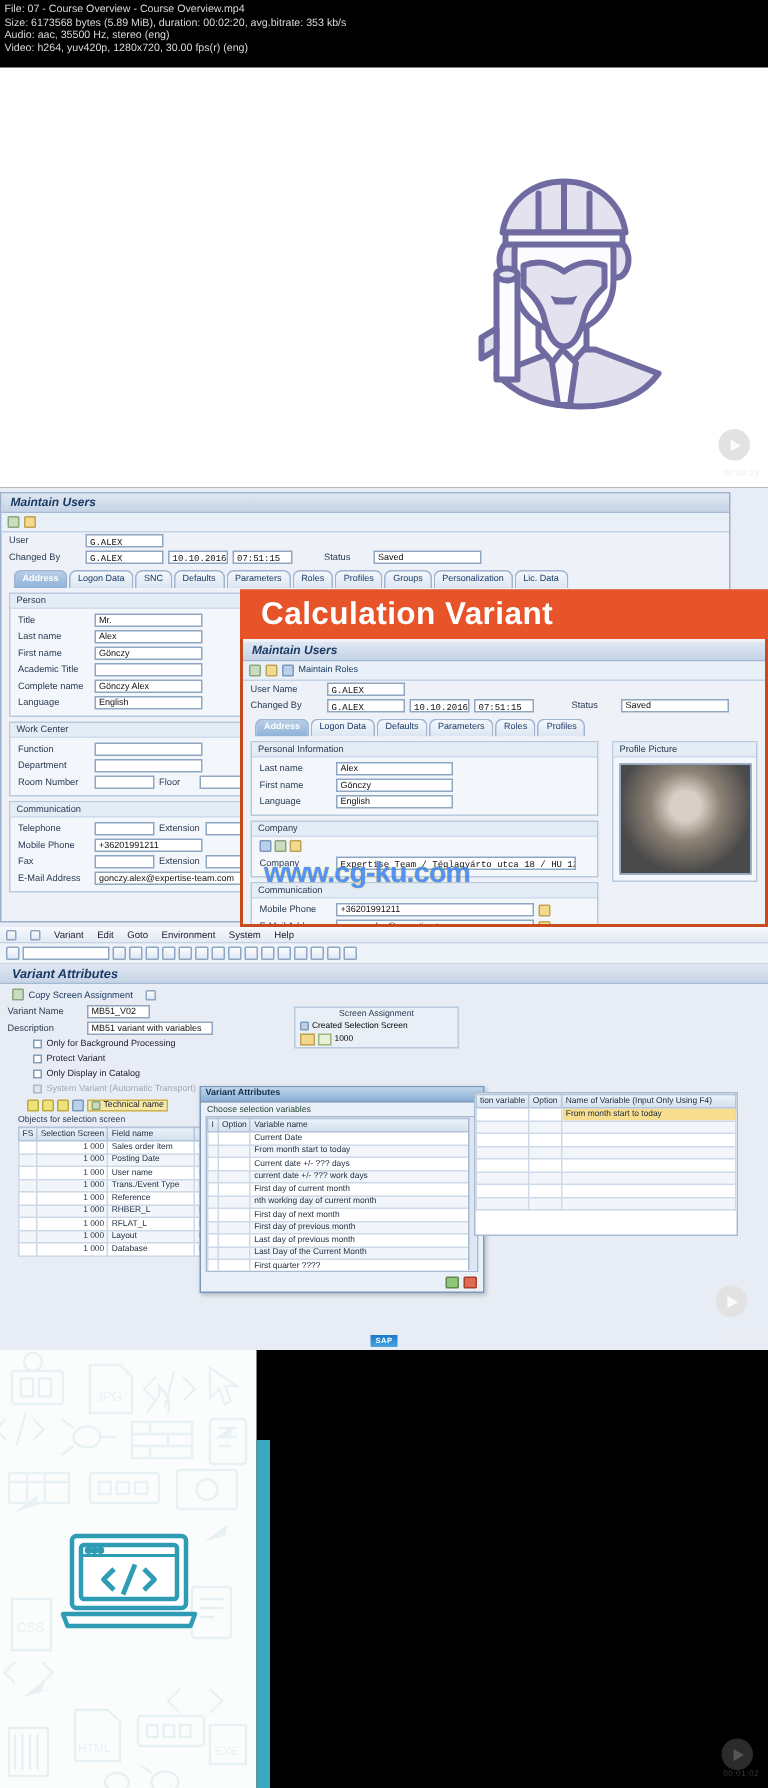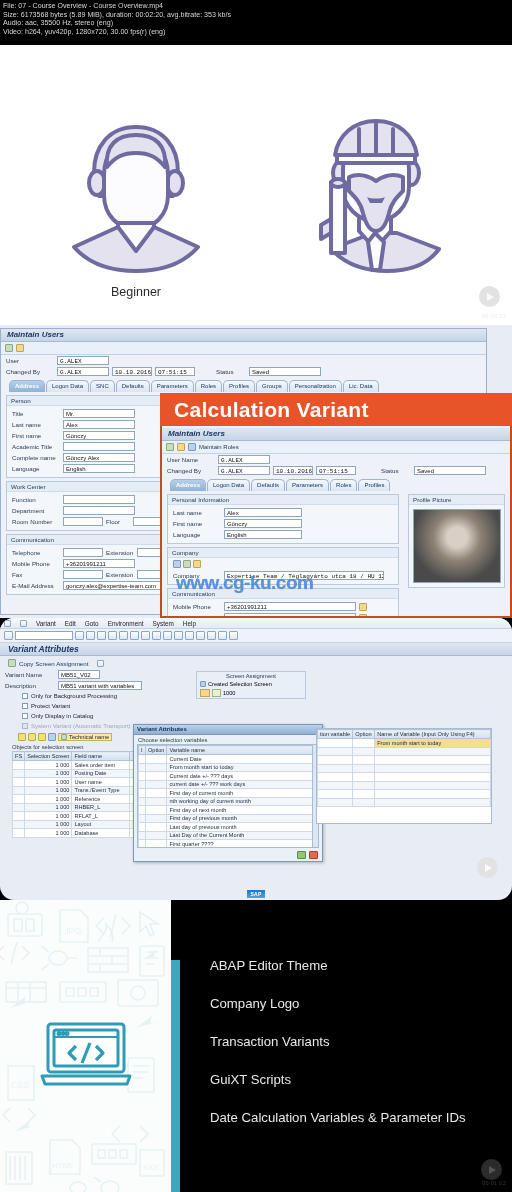--- a/index.html
+++ b/index.html
@@ -158,21 +158,21 @@
     font-size: 19px; font-weight: bold; color: #3b82f6;
     opacity: .85; letter-spacing: -.5px; z-index: 9;
     text-shadow: 0 0 1px #b8a800;
     font-family: "Liberation Sans", sans-serif;
   }
 
   
   .panel-sap2 {
     position: absolute; left: 0; top: 618px;
     width: 512px; height: 282px;
-    background: #e8edf5; overflow: hidden; border-radius: 14px;
+    background: #e8edf5; overflow: hidden;
   }
   .menubar {
     height: 11px; background: linear-gradient(#f6f9fc,#e3eaf4);
     border-bottom: 1px solid #c3d2e5;
     display: flex; align-items: center; gap: 9px;
     padding-left: 4px; font-size: 6.4px; color: #223;
   }
   .menubar .mi { cursor: default; }
   .toolbar2 {
     height: 14px; background: #eef3f9; border-bottom: 1px solid #c3d2e5;
@@ -261,34 +261,20 @@
 
 <div class="meta-header">
   <div>File: 07 - Course Overview - Course Overview.mp4</div>
   <div>Size: 6173568 bytes (5.89 MiB), duration: 00:02:20, avg.bitrate: 353 kb/s</div>
   <div>Audio: aac, 35500 Hz, stereo (eng)</div>
   <div>Video: h264, yuv420p, 1280x720, 30.00 fps(r) (eng)</div>
 </div>
 
 <div class="panel-avatars">
 
-  <div class="avatar-wrap beginner">
-    <svg width="140" height="160" viewBox="0 0 140 160">
-      <g fill="#e3e2ee" stroke="#6f6aa0" stroke-width="4" stroke-linejoin="round">
-        <path d="M70 12 c-27 0 -42 20 -42 45 0 10 2 18 5 24 l74 0 c3 -6 5 -14 5 -24 0 -25 -15 -45 -42 -45 z"></path>
-        <ellipse cx="31" cy="68" rx="8" ry="12" fill="#e3e2ee"></ellipse>
-        <ellipse cx="109" cy="68" rx="8" ry="12" fill="#e3e2ee"></ellipse>
-        <path d="M70 26 c-22 0 -32 14 -32 34 v20 c0 20 14 34 32 34 18 0 32 -14 32 -34 v-20 c0 -20 -10 -34 -32 -34 z" fill="#fcfcfe"></path>
-        <path d="M41 52 c8 -10 16 -14 29 -14 13 0 21 4 29 14 2 -22 -10 -32 -29 -32 -19 0 -31 10 -29 32 z"></path>
-        <path d="M52 108 v16 l18 20 18 -20 v-16 z" fill="#fcfcfe"></path>
-        <path d="M52 112 L8 132 c14 16 34 24 62 24 28 0 48 -8 62 -24 L88 112 l-18 24 z"></path>
-      </g>
-    </svg>
-    <div class="avatar-caption">Beginner</div>
-  </div>
 
   <div class="avatar-wrap professional">
     <svg width="150" height="160" viewBox="0 0 150 160">
       <g fill="#e3e2ee" stroke="#6f6aa0" stroke-width="4" stroke-linejoin="round" stroke-linecap="round">
         <path d="M72 118 L30 134 c13 14 30 22 56 22 26 0 42 -8 52 -22 L96 118 z"></path>
         <path d="M58 94 v22 l16 18 16 -18 v-22 z" fill="#fcfcfe"></path>
         <path d="M74 118 l-7 9 4 28 h8 l4 -28 z" fill="#fcfcfe"></path>
         <ellipse cx="40" cy="58" rx="8" ry="12" fill="#e3e2ee"></ellipse>
         <ellipse cx="110" cy="58" rx="8" ry="12" fill="#e3e2ee"></ellipse>
         <path d="M75 20 c-22 0 -33 14 -33 34 v18 c0 20 15 34 33 34 18 0 33 -14 33 -34 v-18 c0 -20 -11 -34 -33 -34 z" fill="#fcfcfe"></path>
@@ -892,23 +878,16 @@
         <circle cx="31" cy="13.5" r="1" fill="#2f9cb5"></circle>
         <path d="M40 26 l-7 7 7 7 M60 26 l7 7 -7 7 M54 23 l-8 20" stroke-width="3.2"></path>
         <path d="M6 56 h88 l-3 8 h-82 z" fill="#fff"></path>
         <path d="M42 56 h16" stroke-width="2"></path>
       </g>
     </svg>
   </div>
 
   <div class="teal-bar"></div>
 
-  <div class="topics-list">
-    <div class="topic-item">ABAP Editor Theme</div>
-    <div class="topic-item">Company Logo</div>
-    <div class="topic-item">Transaction Variants</div>
-    <div class="topic-item">GuiXT Scripts</div>
-    <div class="topic-item">Date Calculation Variables &amp; Parameter IDs</div>
-  </div>
 
   <div class="play-badge dark"></div>
   <div class="tstamp" style="color:#3a3a3a;">00:01:02</div>
 </div>
 
 </body></html>

